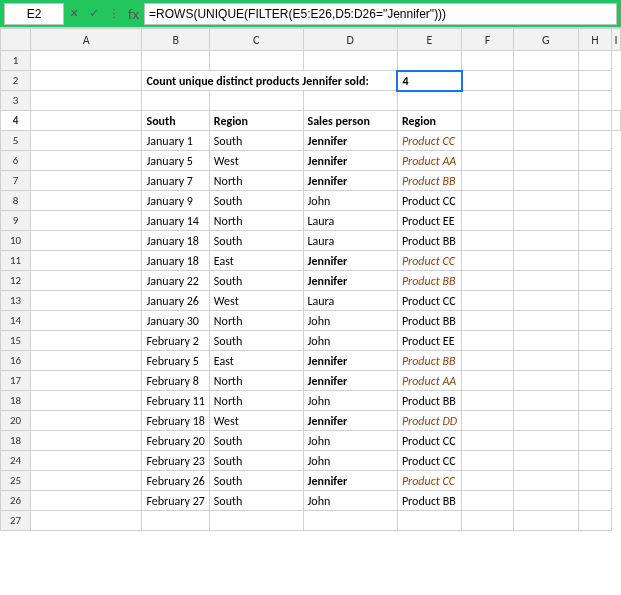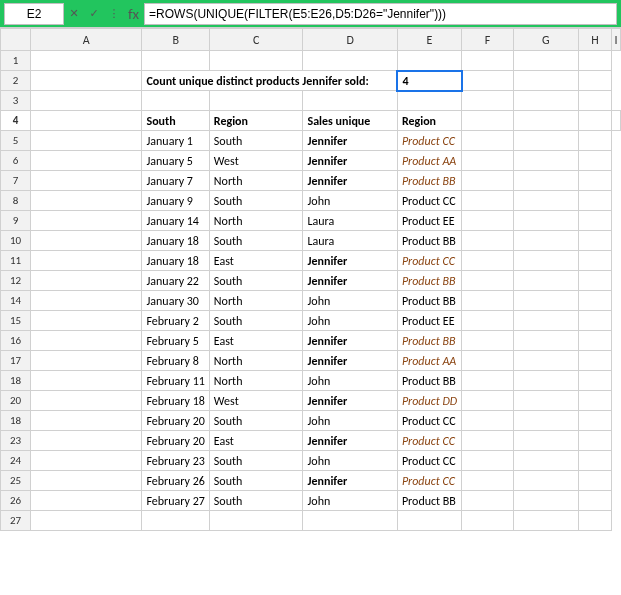--- a/index.html
+++ b/index.html
@@ -187,21 +187,21 @@
           <td></td>
           <td></td>
           <td></td>
           <td></td>
         </tr>
         <tr class="header-row">
           <td class="row-header">4</td>
           <td></td>
           <td>South</td>
           <td>Region</td>
-          <td>Sales unique</td>
+          <td>Sales person</td>
           <td>Region</td>
           <td></td>
           <td></td>
           <td></td>
           <td></td>
         </tr>
         <tr>
           <td class="row-header">5</td>
           <td></td>
           <td>January 1</td>
@@ -283,20 +283,31 @@
           <td></td>
           <td>January 22</td>
           <td>South</td>
           <td style="font-weight: bold;">Jennifer</td>
           <td style="color: rgb(139, 69, 19); font-style: italic;">Product BB</td>
           <td></td>
           <td></td>
           <td></td>
         </tr>
         <tr>
+          <td class="row-header">13</td>
+          <td></td>
+          <td>January 26</td>
+          <td>West</td>
+          <td>Laura</td>
+          <td>Product CC</td>
+          <td></td>
+          <td></td>
+          <td></td>
+        </tr>
+        <tr>
           <td class="row-header">14</td>
           <td></td>
           <td>January 30</td>
           <td>North</td>
           <td>John</td>
           <td>Product BB</td>
           <td></td>
           <td></td>
           <td></td>
         </tr>
@@ -355,31 +366,20 @@
           <td></td>
           <td></td>
         </tr>
         <tr>
           <td class="row-header">18</td>
           <td></td>
           <td>February 20</td>
           <td>South</td>
           <td>John</td>
           <td>Product CC</td>
-          <td></td>
-          <td></td>
-          <td></td>
-        </tr>
-        <tr>
-          <td class="row-header">23</td>
-          <td></td>
-          <td>February 20</td>
-          <td>East</td>
-          <td style="font-weight: bold;">Jennifer</td>
-          <td style="color: rgb(139, 69, 19); font-style: italic;">Product CC</td>
           <td></td>
           <td></td>
           <td></td>
         </tr>
         <tr>
           <td class="row-header">24</td>
           <td></td>
           <td>February 23</td>
           <td>South</td>
           <td>John</td>

